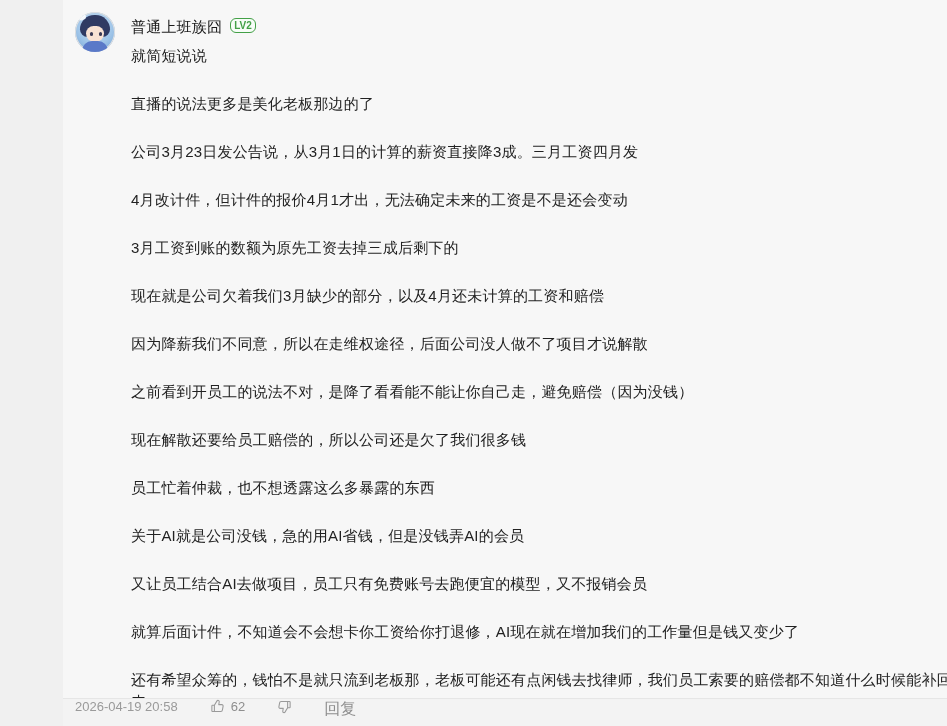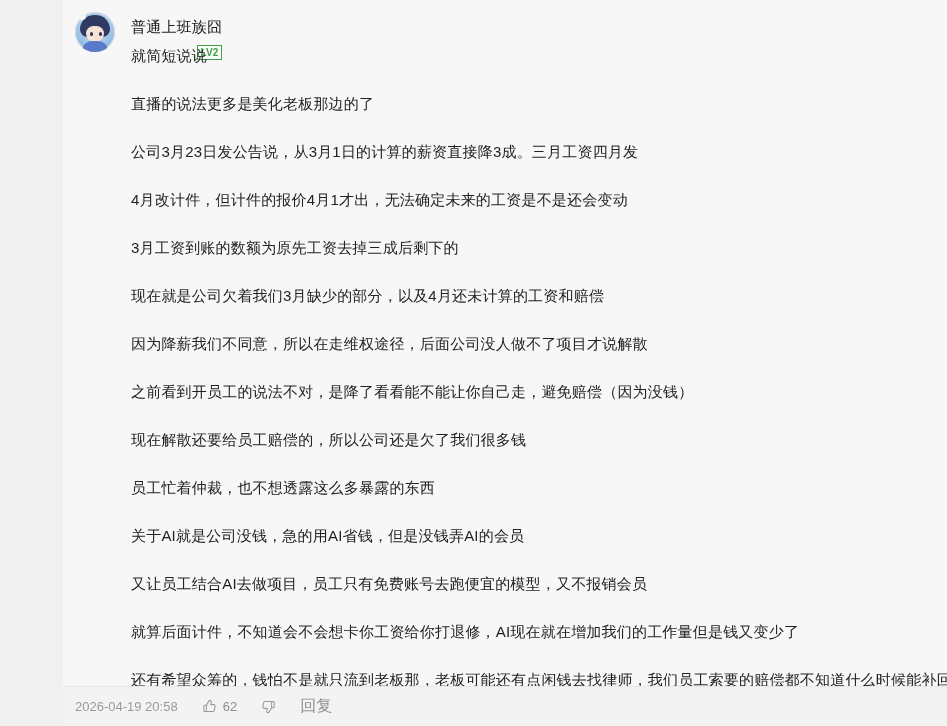--- a/index.html
+++ b/index.html
@@ -98,39 +98,38 @@
     transform: rotate(-20deg);
     opacity: .85;
   }
 
   
   .header {
     position: absolute;
     left: 68px;
     top: 18px;
     display: flex;
-    align-items: flex-end;
+    align-items: flex-start;
     gap: 8px;
-    flex-direction: column;
   }
   .username {
     font-size: 15px;
     color: #1a1a1a;
     font-weight: 400;
     letter-spacing: .2px;
   }
   .level-badge {
     display: inline-flex;
     align-items: center;
     justify-content: center;
     min-width: 22px;
     height: 15px;
     padding: 0 3px;
     border: 1px solid #43a047;
-    border-radius: 0;
+    border-radius: 6px;
     color: #43a047;
     font-size: 10px;
     line-height: 13px;
     background: #f7fdf8;
     font-weight: 700;
     box-sizing: border-box;
   }
 
   
   .post-body {
@@ -149,26 +148,26 @@
     word-break: break-word;
   }
   .para:last-child { margin-bottom: 0; }
 
   
   .footer {
     position: absolute;
     left: 63px;
     right: 0;
     bottom: 0;
-    height: 40px;
+    height: 28px;
     background: #f3f3f3;
     border-top: 1px solid #e6e6e6;
     display: flex;
-    align-items: center;
-    gap: 24px;
+    align-items: flex-start;
+    gap: 32px;
     padding-left: 12px;
     box-sizing: border-box;
   }
   .footer .timestamp {
     font-size: 13px;
     color: #9a9a9a;
   }
   .footer .action {
     display: inline-flex;
     align-items: center;

